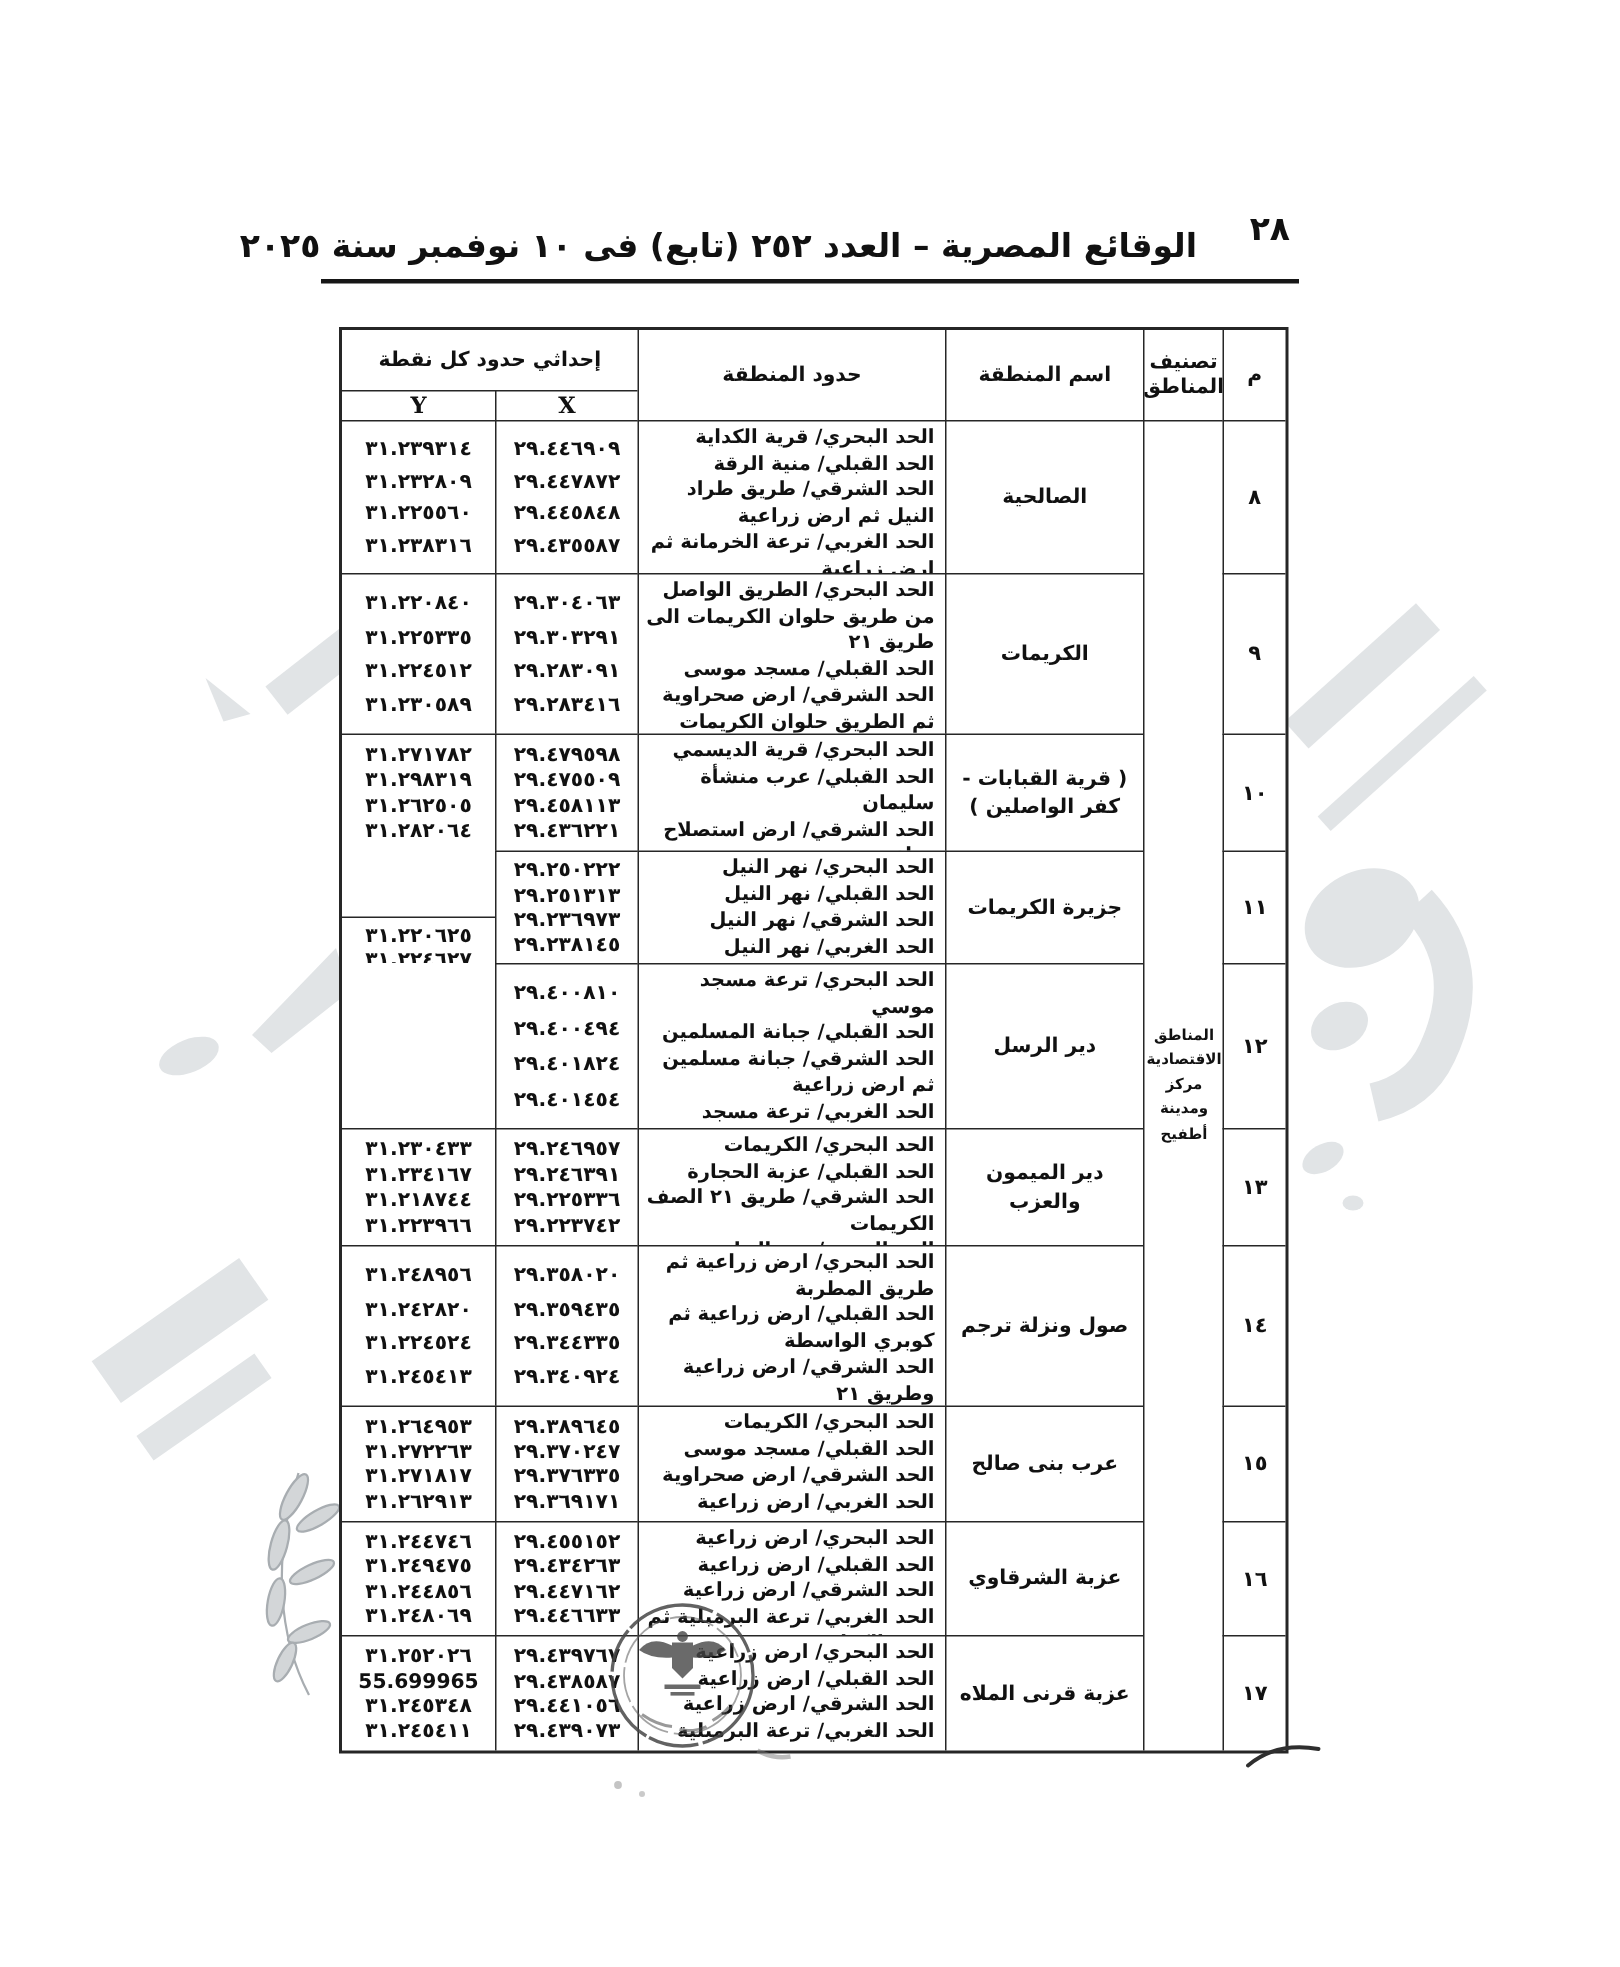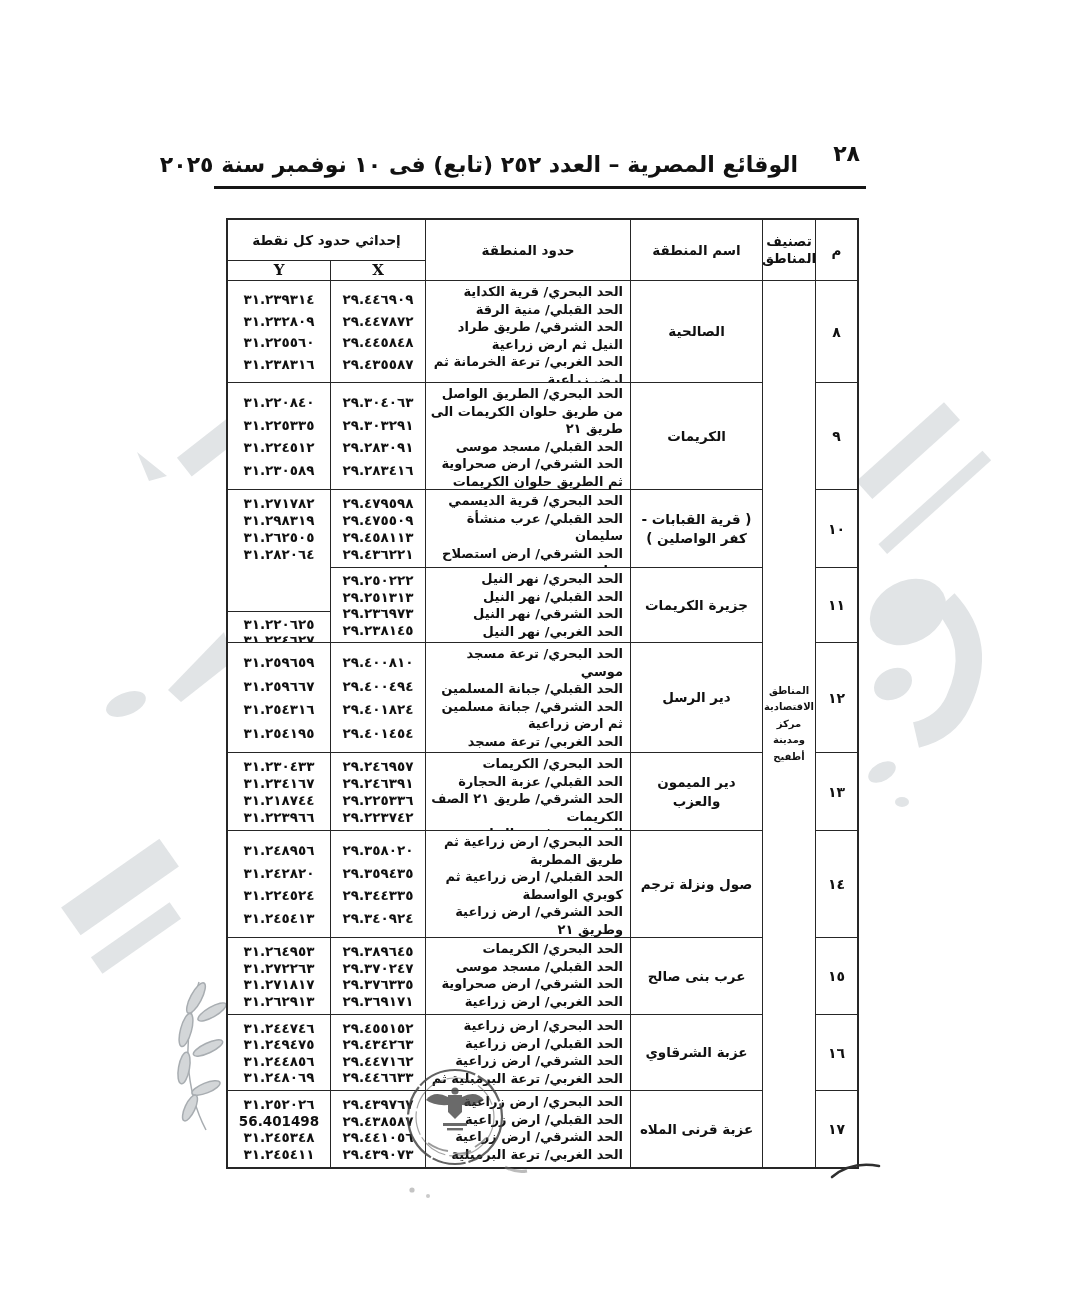--- a/index.html
+++ b/index.html
@@ -175,26 +175,20 @@
         <div>الحد القبلي/ جبانة المسلمين</div>
         <div>الحد الشرقي/ جبانة مسلمين ثم ارض زراعية</div>
         <div>الحد الغربي/ ترعة مسجد موسى ثم كفر حلاوة</div>
       </div>
       <div class="c num-cell" style="grid-area: 7 / 5;">
         <div>٢٩.٤٠٠٨١٠</div>
         <div>٢٩.٤٠٠٤٩٤</div>
         <div>٢٩.٤٠١٨٢٤</div>
         <div>٢٩.٤٠١٤٥٤</div>
       </div>
-      <div class="c num-cell no-left" style="grid-area: 7 / 6;">
-        <div>٣١.٢٥٩٦٥٩</div>
-        <div>٣١.٢٥٩٦٦٧</div>
-        <div>٣١.٢٥٤٣١٦</div>
-        <div>٣١.٢٥٤١٩٥</div>
-      </div>
       <div class="c serial-cell" style="grid-area: 8 / 1;">١٣</div>
       <div class="c name-cell" style="grid-area: 8 / 3;">دير الميمون والعزب</div>
       <div class="c bounds-cell" style="grid-area: 8 / 4;">
         <div>الحد البحري/ الكريمات</div>
         <div>الحد القبلي/ عزبة الحجارة</div>
         <div>الحد الشرقي/ طريق ٢١ الصف الكريمات</div>
         <div>الحد الغربي/ نهر النيل</div>
       </div>
       <div class="c num-cell" style="grid-area: 8 / 5;">
         <div>٢٩.٢٤٦٩٥٧</div>
@@ -276,21 +270,21 @@
         <div>الحد الغربي/ ترعة البرمبلية</div>
       </div>
       <div class="c num-cell" style="grid-area: 12 / 5;">
         <div>٢٩.٤٣٩٧٦٧</div>
         <div>٢٩.٤٣٨٥٨٧</div>
         <div>٢٩.٤٤١٠٥٦</div>
         <div>٢٩.٤٣٩٠٧٣</div>
       </div>
       <div class="c num-cell no-left" style="grid-area: 12 / 6;">
         <div>٣١.٢٥٢٠٢٦</div>
-        <div>56.401498</div>
+        <div>55.699965</div>
         <div>٣١.٢٤٥٣٤٨</div>
         <div>٣١.٢٤٥٤١١</div>
       </div>
     </div>
 
   <svg class="deco-over" width="1080" height="1311" viewBox="0 0 1080 1311">
     <g>
       <circle cx="455" cy="1117" r="47" fill="none" stroke="#474747" stroke-width="2.2" opacity="0.85" stroke-dasharray="60 3 34 2 48 3 30 2"></circle>
       <circle cx="455" cy="1117" r="39" fill="none" stroke="#5a5a5a" stroke-width="1.2" opacity="0.55" stroke-dasharray="24 3 40 4 30 3"></circle>
       <g fill="#454545" opacity="0.8">

